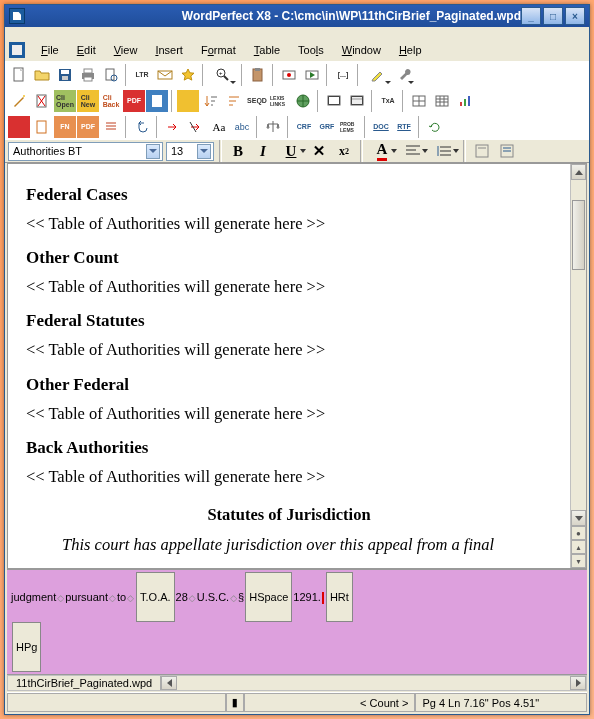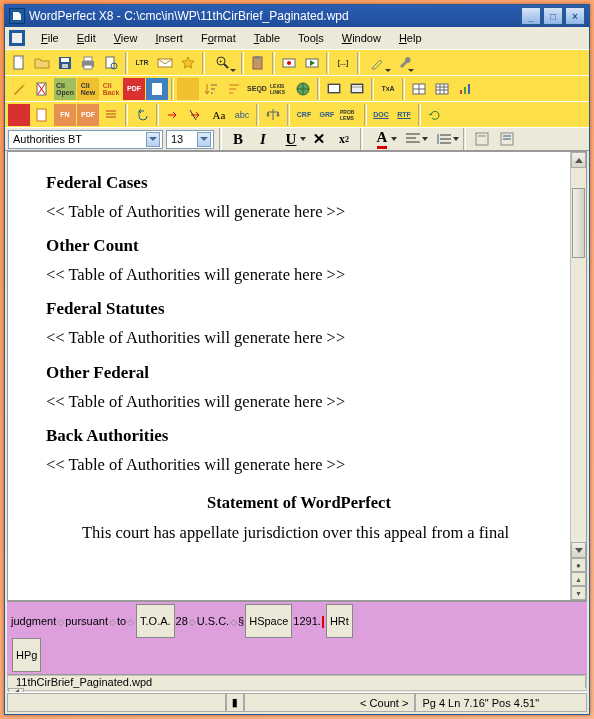--- a/index.html
+++ b/index.html
@@ -1,61 +1,61 @@
 <!DOCTYPE html>
 <html><head>
 <meta charset="utf-8">
 <style>
 * { box-sizing: border-box; margin: 0; padding: 0; }
 body { background: linear-gradient(135deg,#ff9a5a,#ffb68a); font-family: Tahoma, Arial, sans-serif; font-size: 11px; width: 594px; height: 719px; overflow: hidden; }
 .window { position: absolute; top: 4px; left: 4px; right: 4px; bottom: 4px; background: #ece9d8; border: 1px solid #2a5a8e; display: flex; flex-direction: column; box-shadow: 0 0 4px rgba(0,0,0,.4); }
 .titlebar { background: linear-gradient(#2a5db3,#1f4d9a); color: #fff; height: 22px; display: flex; align-items: center; padding: 0 4px; font-size: 12px; }
 .titlebar .ico { width: 16px; height: 16px; background: #1c5c9e; border: 1px solid #0a3a6c; margin-right: 4px; position: relative; }
 .titlebar .ico::after { content: ""; position: absolute; inset: 3px; background: #fff; clip-path: polygon(0 0,70% 0,100% 30%,100% 100%,0 100%); }
-.titlebar span { flex: 1; font-weight: normal; white-space: nowrap; overflow: hidden; }
+.titlebar span { flex: 1; font-weight: bold; white-space: nowrap; overflow: hidden; text-align: right; }
 .winbtns { display: flex; gap: 2px; }
 .winbtn { width: 20px; height: 18px; background: linear-gradient(#d8e4f7,#8fb6e8); border: 1px solid #2a5a8e; display: flex; align-items: center; justify-content: center; font-family: Arial; font-size: 10px; font-weight: bold; color: #2a5a8e; }
-.menubar { background: #ece9d8; display: flex; align-items: center; height: 22px; padding: 0 4px; gap: 2px; }
+.menubar { background: #ece9d8; display: flex; align-items: center; height: 22px; padding: 0 4px; gap: 2px; margin-top: 12px; }
 .menubar .mico { width: 16px; height: 16px; background: #1c5c9e; margin-right: 6px; position: relative; }
 .menubar .mico::after { content: ""; position: absolute; inset: 3px; background: #eee; }
 .menuitem { padding: 2px 8px; }
 .menuitem u { text-decoration: underline; }
-.toolrow { background: #fde047; display: flex; align-items: center; height: 26px; padding: 1px 3px; gap: 1px; border-top: 1px solid #fff; }
+.toolrow { background: #ffffff; display: flex; align-items: center; height: 26px; padding: 1px 3px; gap: 1px; border-top: 1px solid #fff; }
 .tbtn { width: 22px; height: 22px; border: 1px solid transparent; display: flex; align-items: center; justify-content: center; font-size: 10px; position: relative; }
 .tbtn svg { width: 16px; height: 16px; }
 .sep { width: 3px; height: 22px; border-left: 1px solid #aaa; border-right: 1px solid #fff; margin: 0 2px; }
 .tbtn.wide { width: 30px; }
 .tbtn .dd { position: absolute; right: 1px; bottom: 1px; width: 0; height: 0; border-left: 3px solid transparent; border-right: 3px solid transparent; border-top: 3px solid #333; }
 .proprow { background: #ece9d8; display: flex; align-items: center; height: 24px; padding: 1px 3px; gap: 3px; border-top: 1px solid #fff; border-bottom: 1px solid #999; }
 .combo { background: #fff; border: 1px solid #7f9db9; height: 19px; display: flex; align-items: center; padding: 0 2px 0 4px; font-size: 11px; }
 .combo .arrow { margin-left: auto; width: 14px; height: 15px; background: linear-gradient(#dbeafc,#b8d1f1); border: 1px solid #7f9db9; display: flex; align-items: center; justify-content: center; }
 .combo .arrow::after { content: ""; border-left: 4px solid transparent; border-right: 4px solid transparent; border-top: 4px solid #4a6a99; }
 .fmtbtn { width: 22px; height: 20px; display: flex; align-items: center; justify-content: center; font-family: "Times New Roman", serif; font-size: 15px; font-weight: bold; position: relative; }
 .fmtbtn .dd { position: absolute; right: -1px; top: 50%; margin-top: -2px; width: 0; height: 0; border-left: 3px solid transparent; border-right: 3px solid transparent; border-top: 4px solid #333; }
-.docwrap { flex: 1; background: #fff; border: 1px solid #999; margin: 0 2px; display: flex; overflow: hidden; position: relative; padding-left: 20px; }
+.docwrap { flex: 1; background: #fff; border: 1px solid #999; margin: 0 2px; display: flex; overflow: hidden; position: relative; }
 .doctext { flex: 1; padding: 8px 18px 4px 18px; font-family: "Century Schoolbook","Times New Roman",serif; font-size: 16.5px; color: #000; overflow: hidden; line-height: 1.35; }
 .doctext h4 { font-weight: bold; font-size: 17px; margin: 12px 0 6px; }
 .doctext p { margin: 0 0 8px; }
 .doctext .stmt { text-align: center; font-weight: bold; margin-top: 16px; }
-.doctext .indent { text-indent: 36px; }
+.doctext .indent { text-indent: 36px; font-style: italic; }
 .scroll { width: 16px; background: #ece9d8; display: flex; flex-direction: column; border-left: 1px solid #c0c0c0; }
 .sbtn { height: 16px; background: linear-gradient(#f0f0ea,#d8d4c8); border: 1px solid #aaa; display: flex; align-items: center; justify-content: center; }
 .sbtn.up::after,.sbtn.down::after,.sbtn.left::after,.sbtn.right::after { content: ""; width: 0; height: 0; }
 .sbtn.up::after { border-left: 4px solid transparent; border-right: 4px solid transparent; border-bottom: 5px solid #555; }
 .sbtn.down::after { border-left: 4px solid transparent; border-right: 4px solid transparent; border-top: 5px solid #555; }
 .sbtn.left::after { border-top: 4px solid transparent; border-bottom: 4px solid transparent; border-right: 5px solid #555; }
 .sbtn.right::after { border-top: 4px solid transparent; border-bottom: 4px solid transparent; border-left: 5px solid #555; }
 .strack { flex: 1; background: #ece9d8; position: relative; }
 .thumb { position: absolute; left: 1px; right: 1px; top: 20px; height: 70px; background: linear-gradient(90deg,#f0f0ea,#d4d0c4); border: 1px solid #999; }
 .pgbtn { height: 14px; background: #ece9d8; border: 1px solid #aaa; display: flex; align-items: center; justify-content: center; font-size: 8px; color: #555; }
 .reveal { background: #dda0dd; border-top: 1px solid #999; border-bottom: 1px solid #999; padding: 2px 4px; margin: 0 2px; font-size: 11px; line-height: 16px; min-height: 34px; }
-.reveal .code { background: #ece9d8; border: 1px solid #888; padding: 8px 3px; margin: 0 1px; display: inline-block; }
+.reveal .code { background: #ece9d8; border: 1px solid #888; padding: 16px 3px; margin: 0 1px; display: inline-block; }
 .reveal .diamond { color: #888; font-size: 9px; padding: 0 1px; }
 .reveal .cursor { display: inline-block; width: 2px; height: 12px; background: #d00; vertical-align: middle; margin: 0 1px; }
-.hscrollrow { height: 16px; margin: 0 2px; display: flex; background: #ece9d8; border: 1px solid #c0c0c0; flex-direction: column; }
+.hscrollrow { height: 16px; margin: 0 2px; display: flex; background: #ece9d8; border: 1px solid #c0c0c0; }
 .tab { background: #ece9d8; border-right: 1px solid #aaa; padding: 0 8px; display: flex; align-items: center; font-size: 11px; height: 100%; }
 .htrack { flex: 1; position: relative; }
 .statusbar { height: 20px; background: #ece9d8; display: flex; border-top: 1px solid #fff; margin: 1px 2px 2px 2px; }
 .statusbar .cell { border: 1px solid #aaa; padding: 1px 6px; display: flex; align-items: center; font-size: 11px; }
 .tiny { font-size: 7px; font-weight: bold; color: #333; }
 .redbox { background: #d93030; }
 .ylwbox { background: #f0c030; }
 .grnbox { background: #a0c060; }
 .blubox { background: #4080c0; }
 </style>
@@ -423,21 +423,21 @@
       <h4>Federal Cases</h4>
       <p>&lt;&lt; Table of Authorities will generate here &gt;&gt;</p>
       <h4>Other Count</h4>
       <p>&lt;&lt; Table of Authorities will generate here &gt;&gt;</p>
       <h4>Federal Statutes</h4>
       <p>&lt;&lt; Table of Authorities will generate here &gt;&gt;</p>
       <h4>Other Federal</h4>
       <p>&lt;&lt; Table of Authorities will generate here &gt;&gt;</p>
       <h4>Back Authorities</h4>
       <p>&lt;&lt; Table of Authorities will generate here &gt;&gt;</p>
-      <p class="stmt">Statement of WordPerfect</p>
+      <p class="stmt">Statutes of Jurisdiction</p>
       <p class="indent">This court has appellate jurisdiction over this appeal from a final</p>
     </div>
     <div class="scroll">
       <div class="sbtn up"></div>
       <div class="strack">
           <div class="thumb"></div>
         </div>
       <div class="sbtn down"></div>
       <div class="pgbtn">●</div>
       <div class="pgbtn">▴</div>

